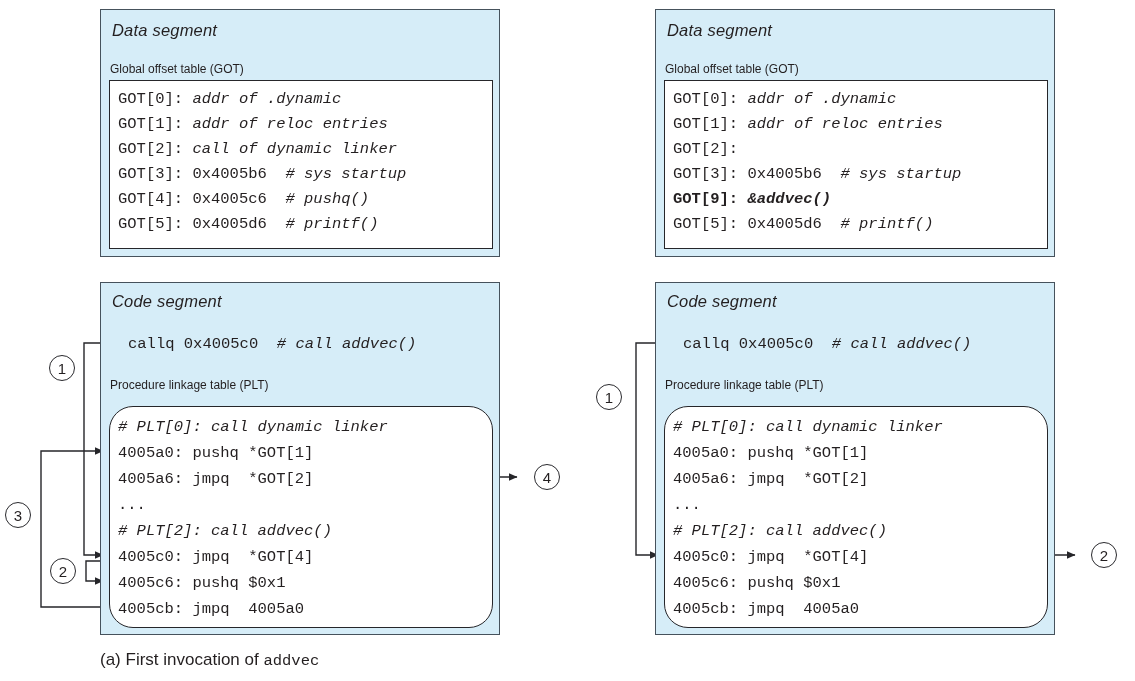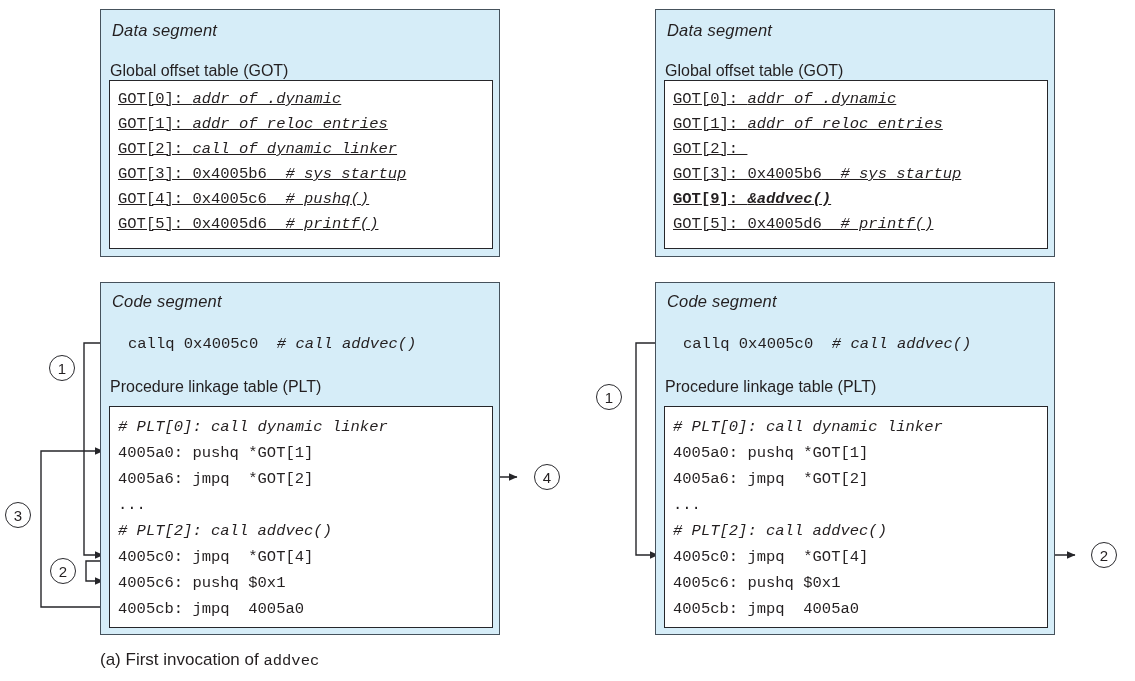--- a/index.html
+++ b/index.html
@@ -31,32 +31,32 @@
     box-sizing: border-box;
   }
   .seg-title {
     position: absolute;
     font-size: 16.5px;
     font-style: italic;
     letter-spacing: 0.2px;
   }
   .seg-sub {
     position: absolute;
-    font-size: 16px;
+    font-size: 12px;
     text-align: center;
   }
   .code-row {
     font-family: "Liberation Mono", monospace;
     font-size: 15.5px;
     white-space: pre;
   }
   .got .code-row { line-height: 25px; }
   .plt .code-row { line-height: 26px; }
-  .got { padding: 6px 0 8px 8px; text-decoration: underline; }
-  .plt { padding: 7px 6px 0 8px; }
+  .got { padding: 6px 0 8px 8px; }
+  .plt { padding: 7px 6px 0 8px; border-radius: 24px; }
   .it { font-style: italic; }
   .b  { font-weight: bold; }
   .call-line {
     position: absolute;
     line-height: 20px;
   }
   .badge {
     position: absolute;
     width: 26px; height: 26px;
     border-radius: 50%;

